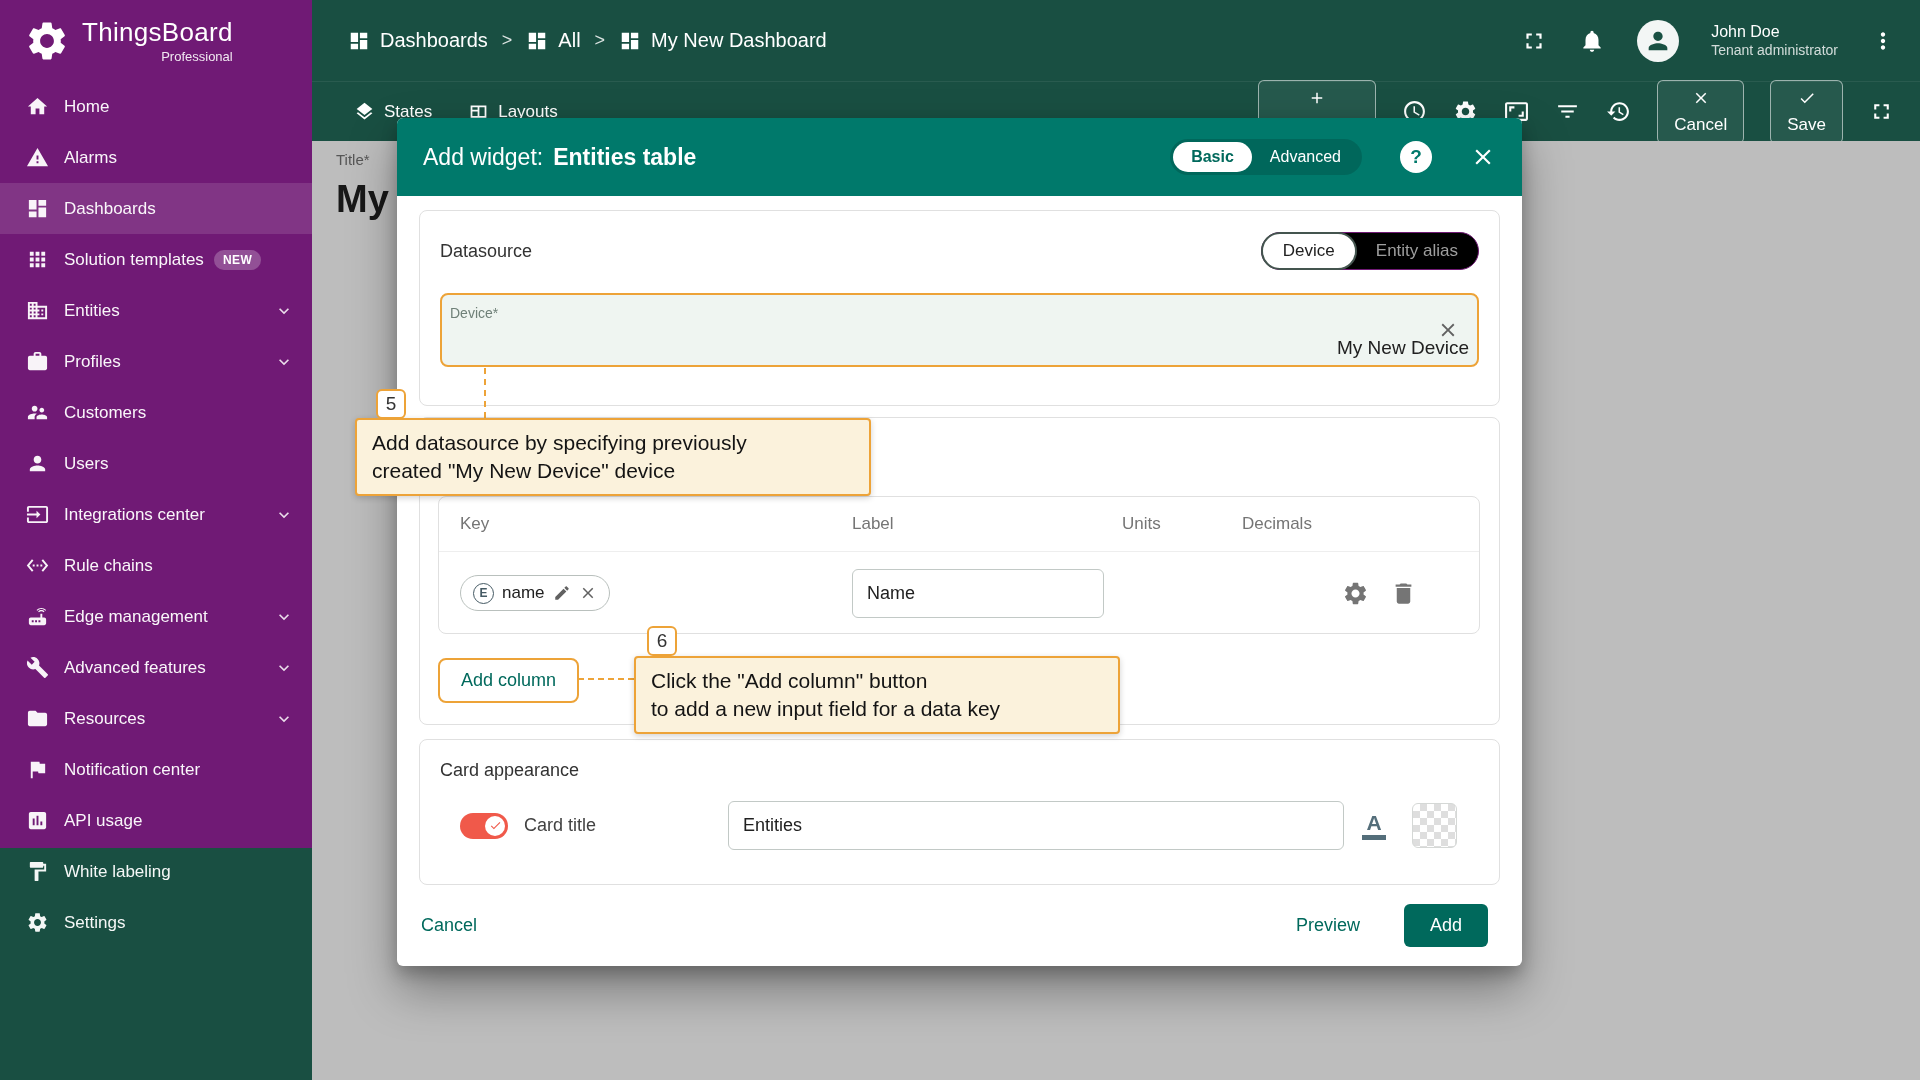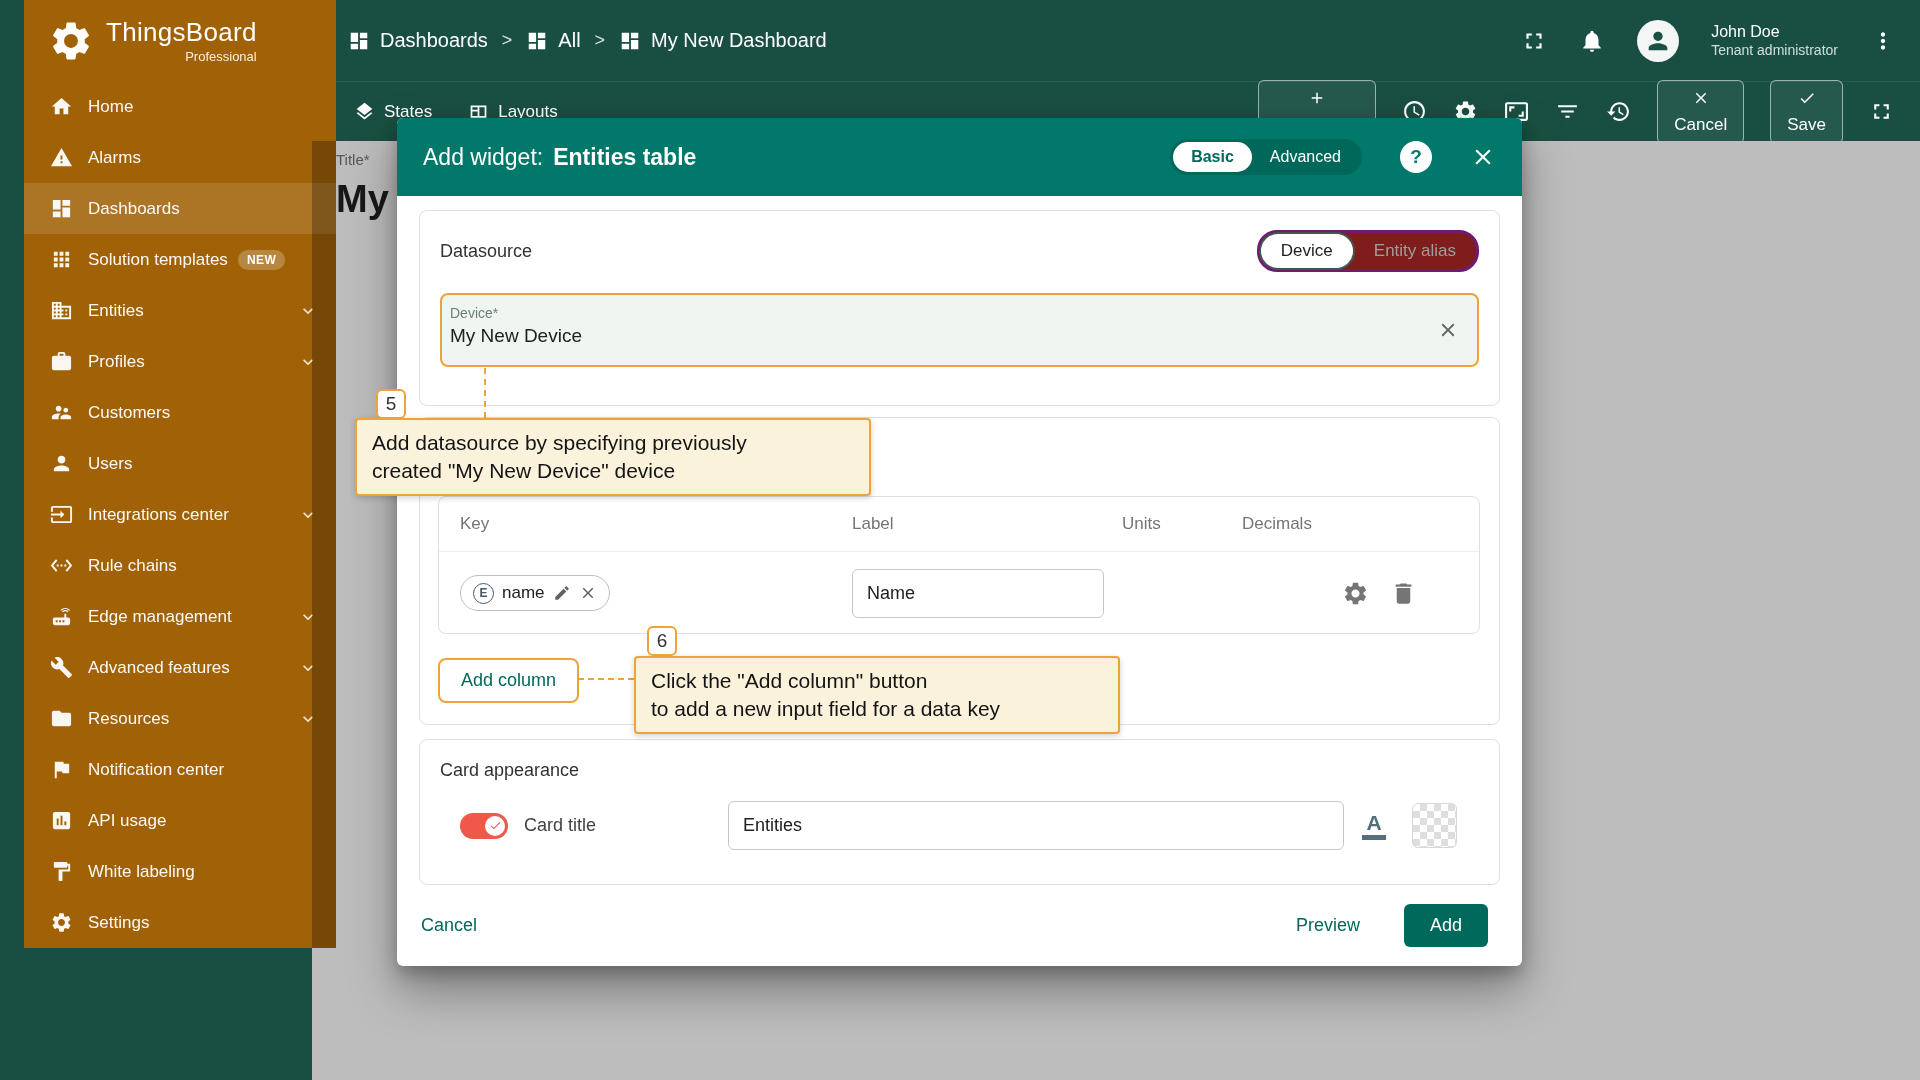--- a/index.html
+++ b/index.html
@@ -1,20 +1,20 @@
 <!DOCTYPE html>
 <html><head>
 <meta charset="utf-8">
 <style>
   * { margin:0; padding:0; box-sizing:border-box; }
   html,body { width:1920px; height:1080px; overflow:hidden; font-family:"Liberation Sans", sans-serif; background:#fff; }
   .app { position:relative; width:1920px; height:1080px; background:#194F42; }
 
   
-  .sidebar { position:absolute; left:0; top:0; width:312px; height:948px; background:#a16207; z-index:10;margin-left:24px; }
+  .sidebar { position:absolute; left:0; top:0; width:312px; height:848px; background:#701a75; z-index:10; }
   .brand { height:81px; display:flex; align-items:center; padding:0 20px 0 24px; color:#fff; }
   .brand-logo { width:46px; height:46px; fill:#fff; flex:none; }
   .brand-text { margin-left:12px; }
   .brand-name { font-size:26px; font-weight:500; letter-spacing:.3px; }
   .brand-sub { display:block; text-align:right; font-size:13px; opacity:.9; margin-top:1px; }
   .nav-item { height:51px; display:flex; align-items:center; padding:0 18px 0 26px; color:rgba(255,255,255,.96); font-size:17px; cursor:pointer; }
   .nav-item.active { background:rgba(255,255,255,.12); }
   .nav-ic { width:23px; height:23px; fill:rgba(255,255,255,.95); margin-right:15px; flex:none; }
   .nav-badge { margin-left:10px; background:rgba(255,255,255,.24); color:#fff; font-size:12px; font-weight:600; padding:3px 9px; border-radius:10px; letter-spacing:.5px; }
   .nav-chev { margin-left:auto; width:20px; height:20px; fill:rgba(255,255,255,.85); flex:none; }
@@ -62,26 +62,26 @@
   .pill.active { background:#fff; color:#00695C; font-weight:600; }
   .help-circle { width:32px; height:32px; border-radius:50%; background:#fff; color:#00796B; display:flex; align-items:center; justify-content:center; font-size:19px; font-weight:700; border:none; cursor:pointer; }
   .close-x { background:none; border:none; cursor:pointer; display:flex; }
   .close-x svg { width:26px; height:26px; fill:#fff; }
 
   .modal-body { position:relative; padding:14px 22px 0; }
   .card { border:1px solid #E0E0E0; border-radius:8px; background:#fff; }
   .card-ds { height:196px; padding:20px; }
   .ds-head { display:flex; align-items:center; justify-content:space-between; height:40px; }
   .sec-label { font-size:18px; color:#333; }
-  .toggle-group { display:flex; align-items:center; border:3px solid #701a75; border-radius:20px; background:#7f1d1d; }
+  .toggle-group { display:flex; align-items:center; border:1px solid #701a75; border-radius:20px; background:#000000; }
   .tg-opt { font-size:17px; padding:7px 20px; border-radius:20px; color:#9E9E9E; background:none; border:none; cursor:pointer; font-family:inherit; }
   .tg-opt.selected { border:2px solid #44554F; color:#212121; margin:-1px; background:#fff; font-weight:500; }
   .device-field { margin-top:22px; height:74px; background:#EFF5F1; border:2px solid #EDA338; border-radius:8px; padding:10px 8px; position:relative; cursor:text; }
   .df-label { font-size:14px; color:#6F8078; display:block; }
-  .df-value { font-size:19px; color:#212121; margin-top:4px; }
+  .df-value { font-size:19px; color:#212121; margin-top:16px;text-align:right; }
   .df-clear { position:absolute; right:18px; top:50%; transform:translateY(-50%); background:none; border:none; cursor:pointer; display:flex; }
   .df-clear svg { width:22px; height:22px; fill:#616161; }
 
   .card-keys { height:308px; margin-top:11px; position:relative; }
   .keys-table { position:absolute; left:18px; right:19px; top:78px; height:138px; border:1px solid #E0E0E0; border-radius:8px; overflow:hidden; }
   .kt-head, .kt-row { display:grid; grid-template-columns:392px 270px 120px 1fr; align-items:center; padding-left:21px; }
   .kt-head { height:55px; color:#757575; font-size:17px; border-bottom:1px solid #EEEEEE; }
   .kt-row { height:82px; }
   .chip { display:inline-flex; align-items:center; gap:8px; height:36px; padding:0 12px; border:1px solid #B9C0BD; border-radius:18px; width:fit-content; background:#fff; cursor:pointer; }
   .chip-e { width:21px; height:21px; border:1.5px solid #455A64; border-radius:50%; display:flex; align-items:center; justify-content:center; font-size:12px; font-weight:700; color:#455A64; flex:none; }

